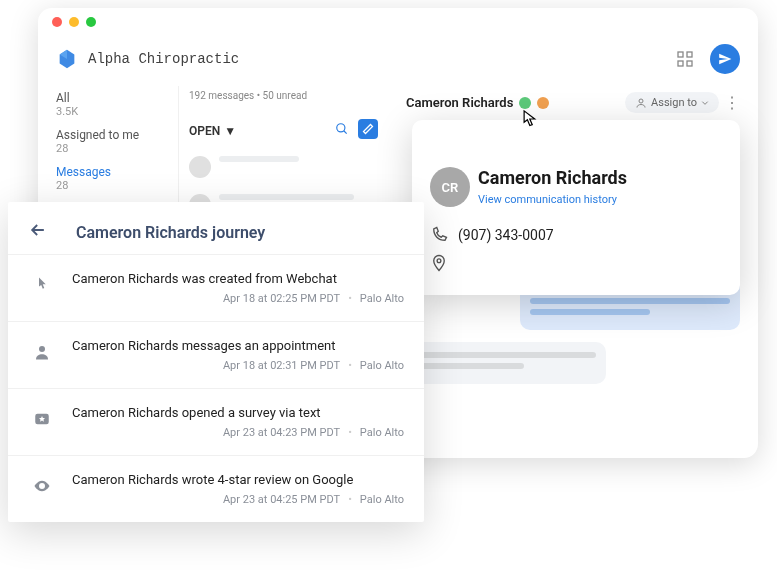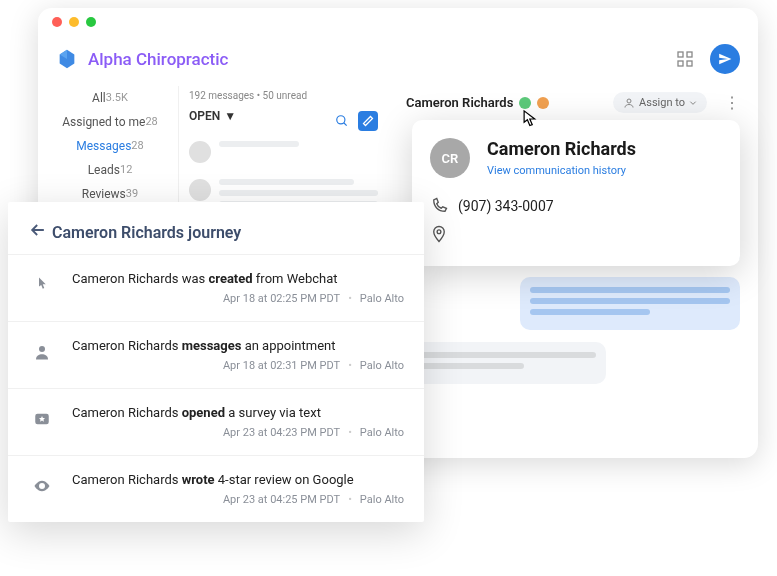--- a/index.html
+++ b/index.html
@@ -8,84 +8,84 @@
 
 .main-window { position: absolute; top: 8px; left: 38px; width: 720px; height: 450px; background: #fff; border-radius: 14px; box-shadow: 0 6px 30px rgba(0,0,0,0.15); overflow: hidden; }
 .titlebar { height: 28px; display: flex; align-items: center; padding: 0 14px; gap: 7px; }
 .dot { width: 10px; height: 10px; border-radius: 50%; }
 .dot.red { background: #ff5f57; }
 .dot.yellow { background: #fdbc2c; }
 .dot.green { background: #28c840; }
 
 .header { display: flex; align-items: center; padding: 8px 18px 12px; gap: 10px; }
 .logo { width: 22px; height: 22px; color: #2a7de1; }
-.header-title { font-size: 17px; font-weight: 500; color: #8b5cf6; flex: 1; }
+.header-title { font-size: 14px; font-weight: 500; color: #404040; flex: 1; font-family: Liberation Mono, monospace; }
 .header-actions { display: flex; gap: 10px; align-items: center; }
 .icon-btn { width: 30px; height: 30px; border-radius: 50%; display: flex; align-items: center; justify-content: center; background: #f2f4f7; }
 .icon-btn.blue { background: #2a7de1; color: #fff; }
 .icon-btn.plain { background: transparent; }
 
 .body { display: flex; height: calc(100% - 80px); }
 .sidebar { width: 140px; padding: 0 0 0 18px; }
-.sidebar-item { display: flex; justify-content: center; font-size: 12px; color: #555; padding: 5px 14px 5px 0; }
+.sidebar-item { display: flex; justify-content: flex-end; font-size: 12px; color: #555; padding: 5px 14px 5px 0; flex-direction: column; }
 .sidebar-item.active { color: #2a7de1; }
 .sidebar-count { color: #999; font-size: 11px; }
 
 .mid { width: 210px; border-left: 1px solid #f0f0f0; padding: 0 10px; }
 .mid-header { font-size: 10px; color: #888; padding: 4px 0 8px; }
-.mid-open { font-size: 12px; font-weight: 600; color: #333; display: flex; align-items: center; gap: 4px; padding-bottom: 10px;}
+.mid-open { font-size: 12px; font-weight: 600; color: #333; display: flex; align-items: center; gap: 4px; padding-bottom: 10px; margin-top: 15px;}
 .mid-open-row { display:flex; align-items:center; justify-content:space-between;}
 .mid-actions { display: flex; gap: 6px; }
 .mid-icon { width: 20px; height: 20px; display: flex; align-items: center; justify-content: center; border-radius: 4px; }
 .mid-icon.blue { background: #2a7de1; color: #fff; }
 .msg-row { display: flex; gap: 8px; padding: 8px 0; align-items: flex-start; }
 .msg-avatar { width: 22px; height: 22px; border-radius: 50%; background: #e0e0e0; flex-shrink: 0; }
 .msg-lines { flex: 1; }
 .msg-line { height: 6px; background: #eceef0; border-radius: 3px; margin-bottom: 5px; }
 .msg-line.short { width: 50%; }
 .msg-line.med { width: 85%; }
 
 .right { flex: 1; padding: 6px 18px; position: relative; }
 .right-header { display: flex; align-items: center; justify-content: space-between; padding-bottom: 10px; }
 .contact-name-row { display: flex; align-items: center; gap: 6px; font-size: 13px; font-weight: 600; color: #222; }
 .mini-badge { width: 12px; height: 12px; border-radius: 50%; }
 .mini-badge.green { background: #5cc97a; }
 .mini-badge.orange { background: #f0a050; }
 .assign-btn { display: flex; align-items: center; gap: 4px; font-size: 11px; color: #666; background: #f2f4f7; padding: 4px 10px; border-radius: 12px; }
-.right-actions { display: flex; align-items: center; gap: 17px; }
+.right-actions { display: flex; align-items: center; gap: 5px; }
 .kebab { color: #888; }
 
 .chat { padding-top: 100px; }
 .bubble { border-radius: 10px; padding: 10px; margin-bottom: 12px; }
 .bubble.left { background: #f2f4f7; width: 200px; }
 .bubble.right-b { background: #deeafc; width: 220px; margin-left: auto; }
 .bubble-line { height: 6px; background: rgba(0,0,0,0.1); border-radius: 3px; margin-bottom: 5px; }
 .bubble.right-b .bubble-line { background: #a5c6f0; }
 .bubble-line.short { width: 60%; }
 
 
 .contact-popup { position: absolute; top: 120px; left: 412px; width: 328px; background: #fff; border-radius: 10px; box-shadow: 0 8px 36px rgba(0,0,0,0.18); padding: 18px; }
-.popup-head { display: flex; gap: 17px; align-items: flex-start; margin-bottom: 14px; }
+.popup-head { display: flex; gap: 8px; align-items: flex-start; margin-bottom: 14px; margin-top: 29px; }
 .big-avatar { width: 40px; height: 40px; border-radius: 50%; background: #a8a8a8; color: #fff; font-size: 13px; font-weight: 600; display: flex; align-items: center; justify-content: center; }
 .popup-name { font-size: 18px; font-weight: 700; color: #1a1a1a; }
 .popup-link { font-size: 11px; color: #2a7de1; }
 .popup-row { display: flex; align-items: center; gap: 10px; font-size: 14px; color: #222; padding: 5px 0; }
 .popup-icon { width: 18px; height: 18px; color: #555; }
 
 
 .journey { position: absolute; top: 202px; left: 8px; width: 416px; background: #fff; box-shadow: 0 10px 40px rgba(0,0,0,0.16); border-radius: 2px; }
-.journey-header { display: flex; align-items: center; gap: 4px; padding: 18px 20px 10px; }
+.journey-header { display: flex; align-items: center; gap: 28px; padding: 18px 20px 10px; }
 .back-arrow { color: #4a5a78; }
 .journey-title { font-size: 16px; font-weight: 600; color: #3d4d6b; }
 .journey-subtitle { font-size: 11px; color: #999; padding: 0 20px 8px; }
 .journey-item { display: flex; gap: 16px; padding: 16px 20px; border-top: 1px solid #f0f0f0; }
 .journey-icon { width: 28px; height: 28px; border-radius: 6px; display: flex; align-items: center; justify-content: center; color: #8a8f98; flex-shrink: 0; }
 .journey-content { flex: 1; }
 .journey-text { font-size: 13px; color: #222; margin-bottom: 6px; }
-.journey-text b { font-weight: 700; }
+.journey-text b { font-weight: 400; }
 .journey-meta { font-size: 11px; color: #8a8f98; display: flex; gap: 8px; align-items: center; justify-content: flex-end; }
 .journey-dot { color: #ccc; }
 
 
 .cursor { position: absolute; top: 106px; left: 516px; width: 26px; height: 26px; z-index: 1000; }
 </style>
 </head>
 <body>
 
 <div class="main-window">

